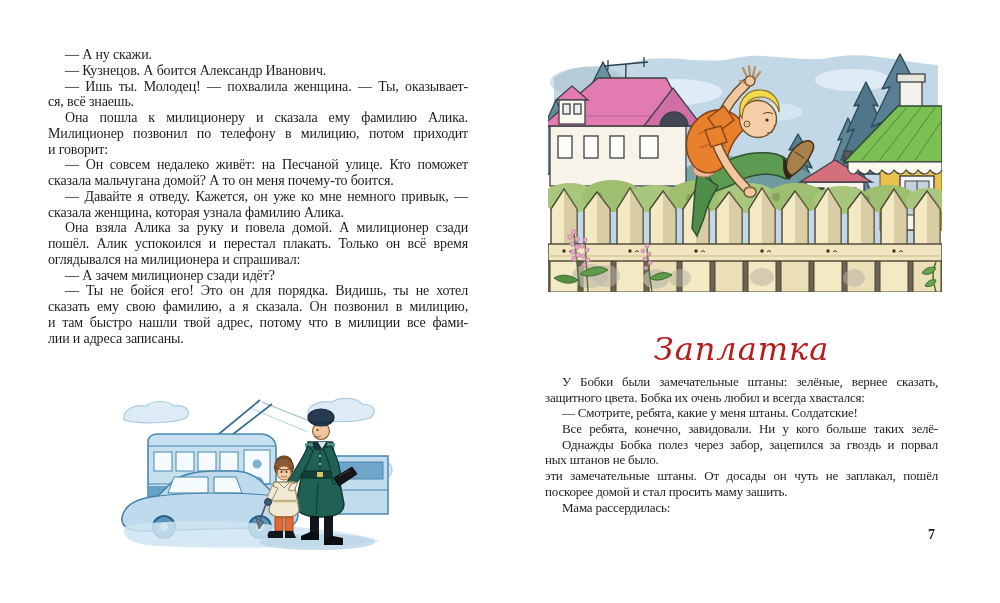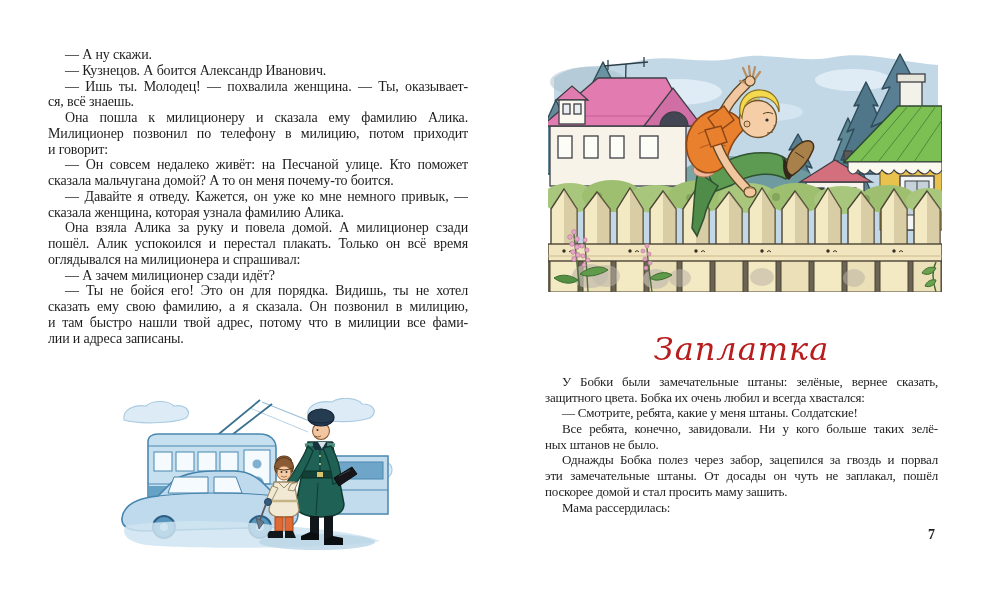--- a/index.html
+++ b/index.html
@@ -358,21 +358,21 @@
       <path d="M198,141 q4,-2 8,0" stroke="#b98f63" fill="none"></path>
     </g>
   </svg>
 
   <div id="story-title">Заплатка</div>
   <div class="page-text" id="right-text">
       <div class="tline first just">У Бобки были замечательные штаны: зелёные, вернее сказать,</div>
       <div class="tline">защитного цвета. Бобка их очень любил и всегда хвастался:</div>
       <div class="tline first">— Смотрите, ребята, какие у меня штаны. Солдатские!</div>
       <div class="tline first just">Все ребята, конечно, завидовали. Ни у кого больше таких зелё-</div>
+      <div class="tline first just">Однажды Бобка полез через забор, зацепился за гвоздь и порвал</div>
       <div class="tline">ных штанов не было.</div>
-      <div class="tline first just">Однажды Бобка полез через забор, зацепился за гвоздь и порвал</div>
       <div class="tline just">эти замечательные штаны. От досады он чуть не заплакал, пошёл</div>
       <div class="tline">поскорее домой и стал просить маму зашить.</div>
       <div class="tline first">Мама рассердилась:</div>
     </div>
   <div id="page-number">7</div>
 
 </div>
 
 </body></html>

